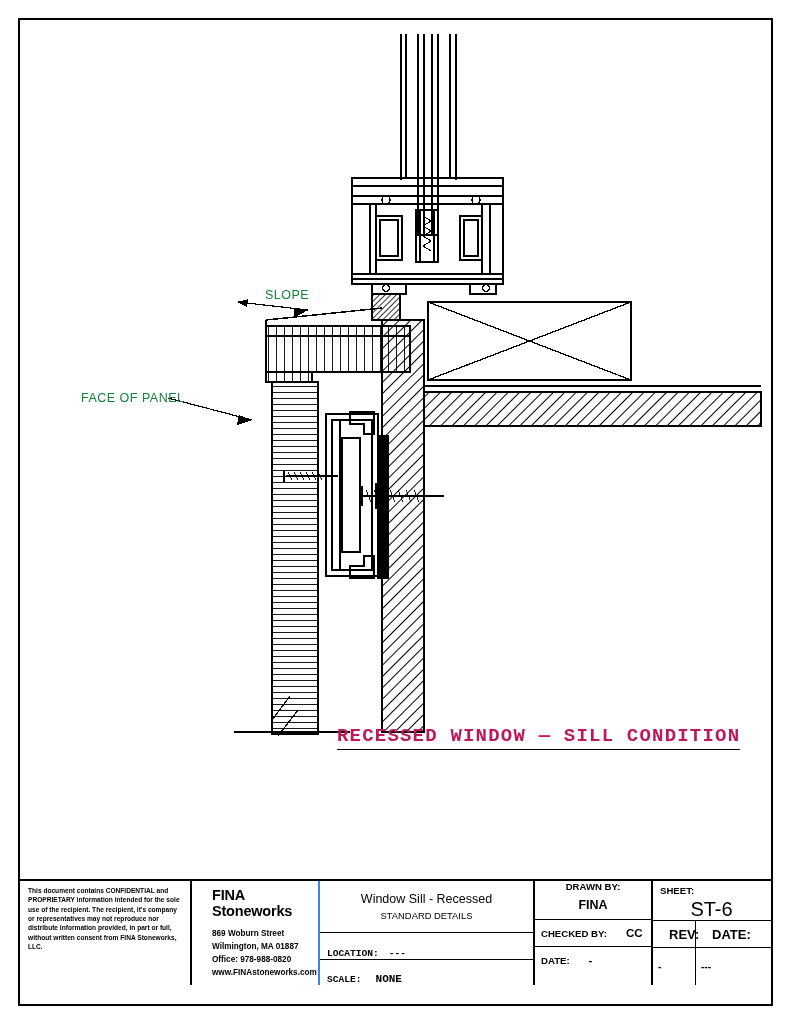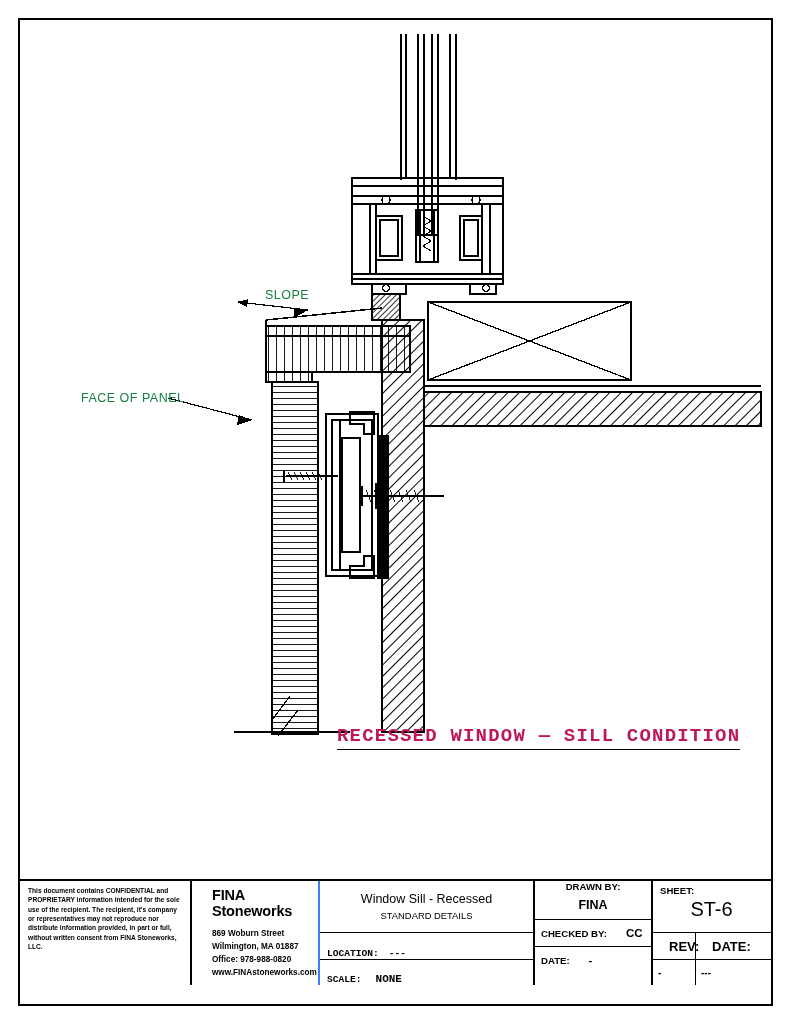--- a/index.html
+++ b/index.html
@@ -171,21 +171,21 @@
   }
   .tb-by .by-row.b { border-bottom: 1.5px solid #000; }
   .tb-by .by-row .val { margin-left: 7px; font-size: 11.5px; font-weight: bold; }
 
   .tb-sheet {
     flex: 1;
     display: flex;
     flex-direction: column;
   }
   .tb-sheet .sh-top {
-    height: 52px;
+    height: 40px;
     border-bottom: 1.5px solid #000;
     padding: 4px 0 0 7px;
     box-sizing: border-box;
   }
   .tb-sheet .sh-top .lbl { font-size: 9.6px; font-weight: bold; }
   .tb-sheet .sh-top .val {
     font-size: 20px;
     font-weight: normal;
     text-align: center;
     margin-top: 2px;

